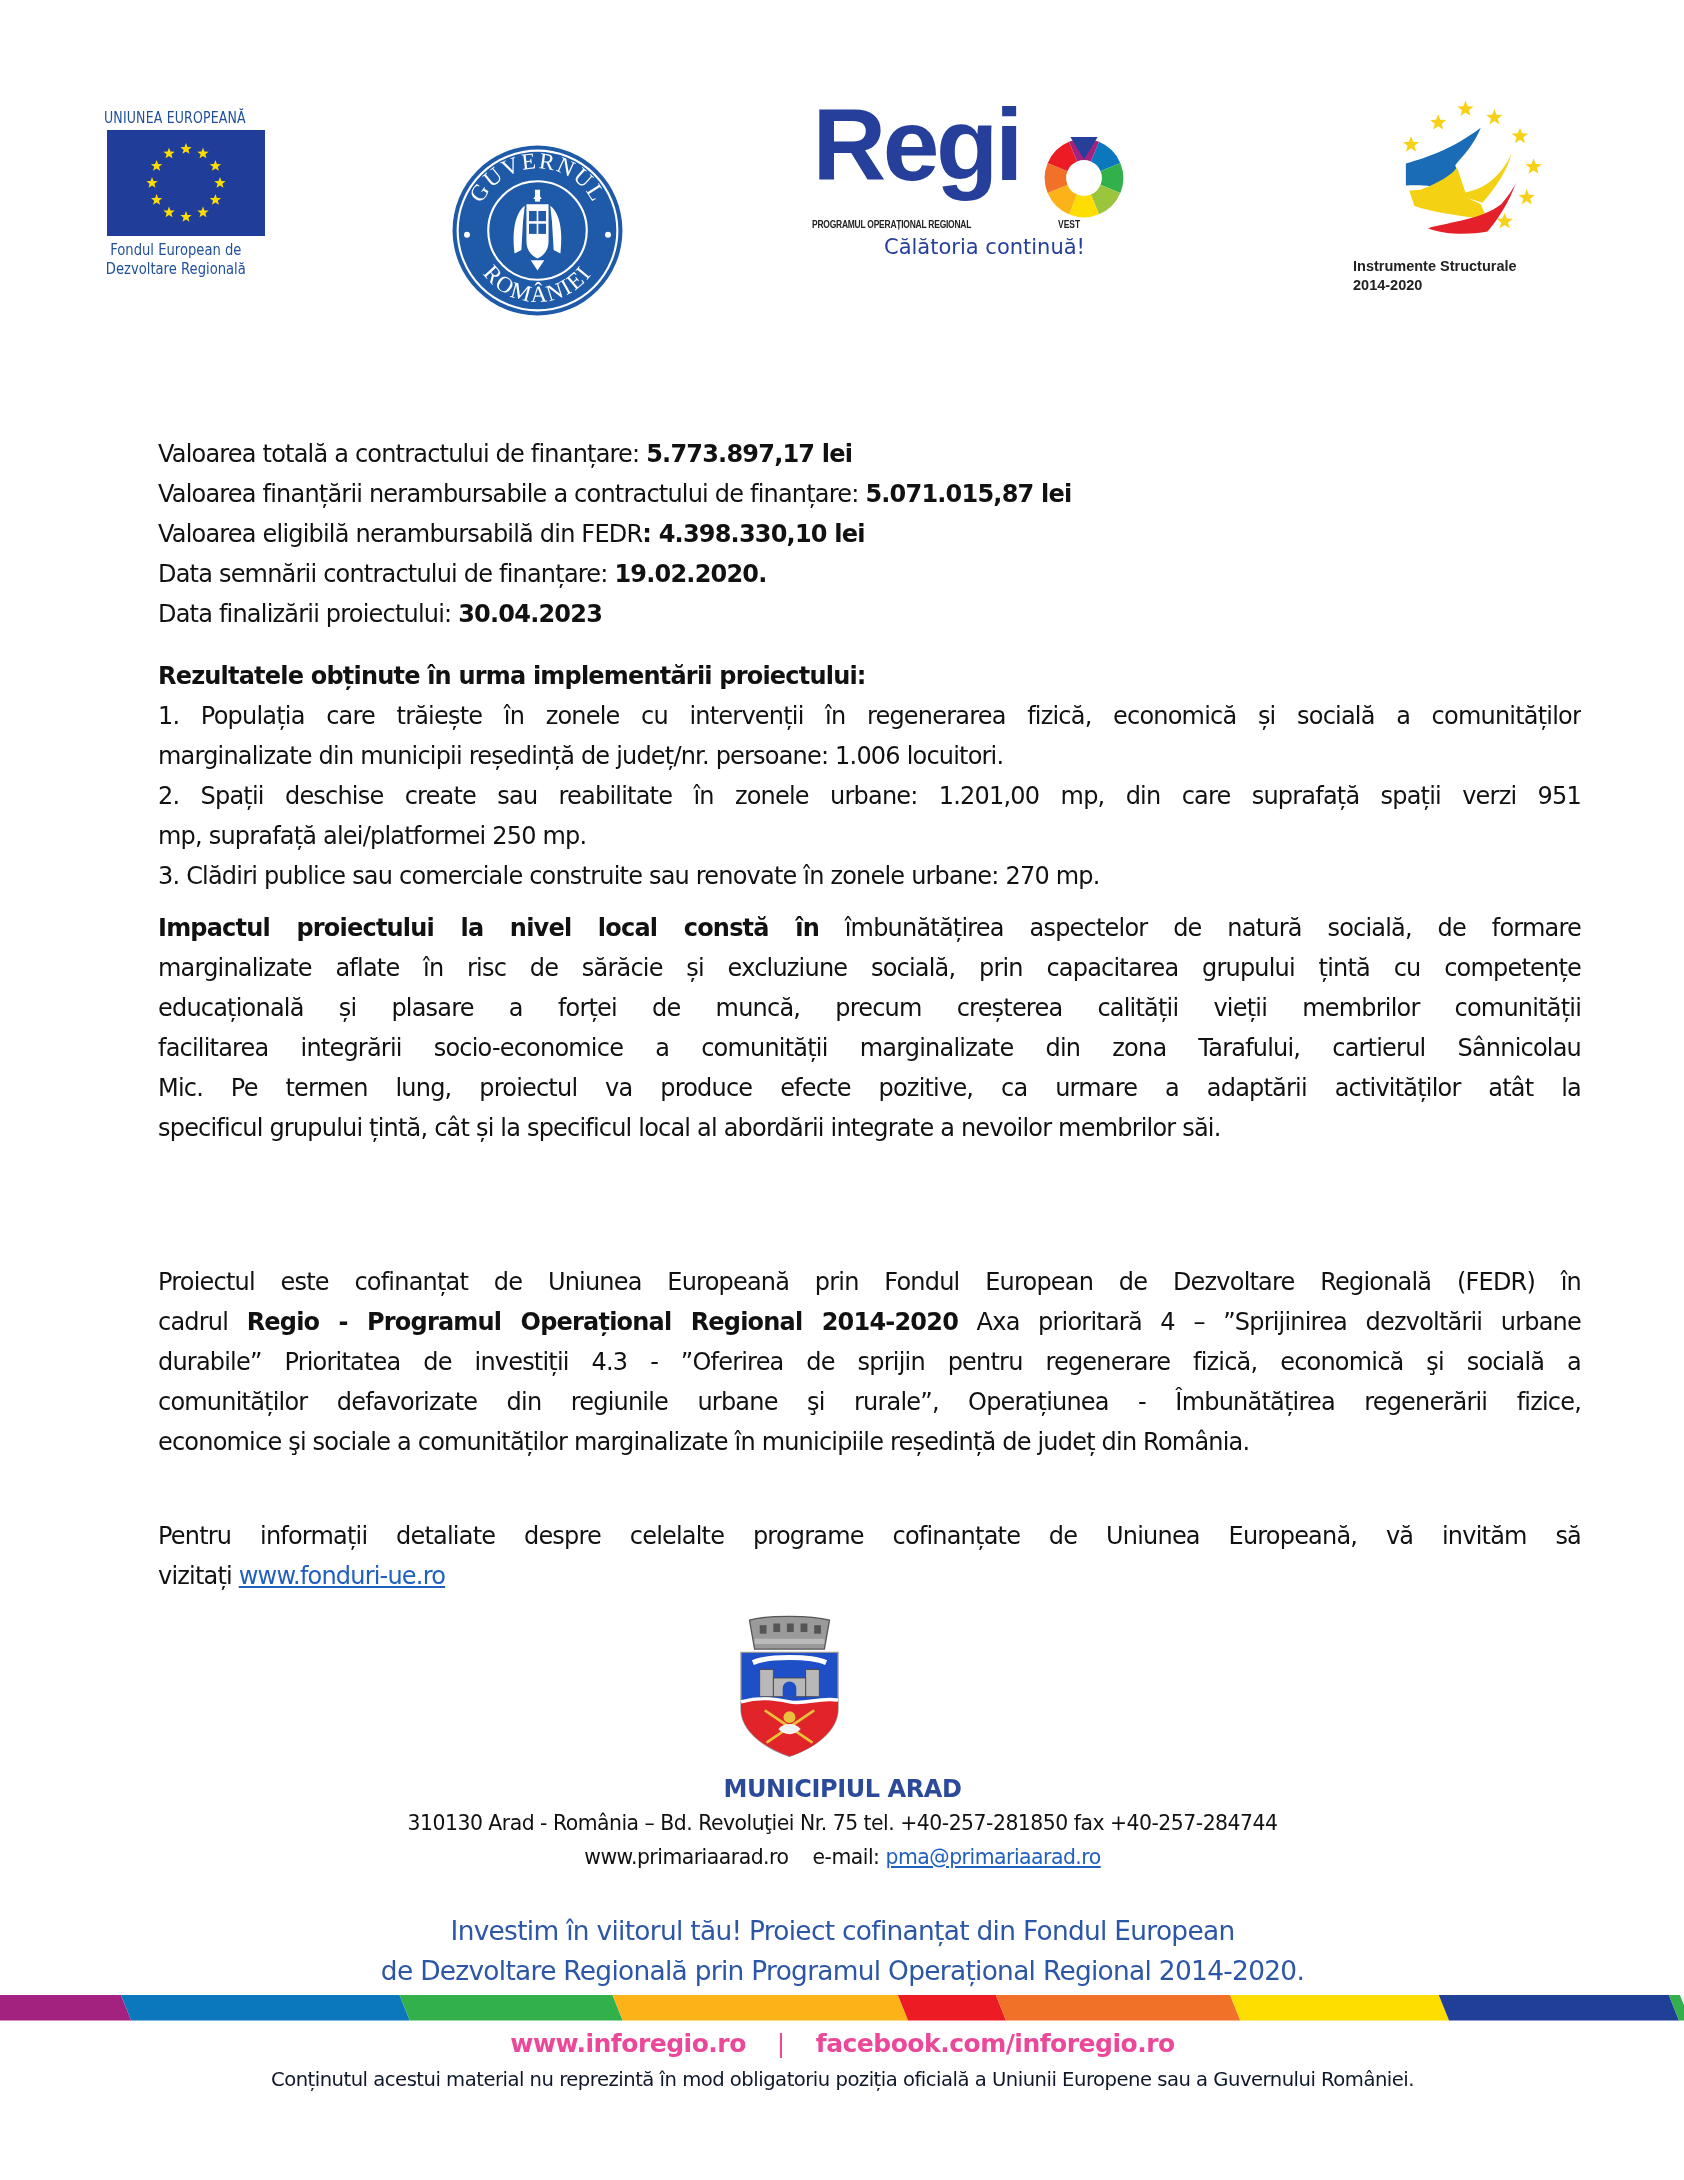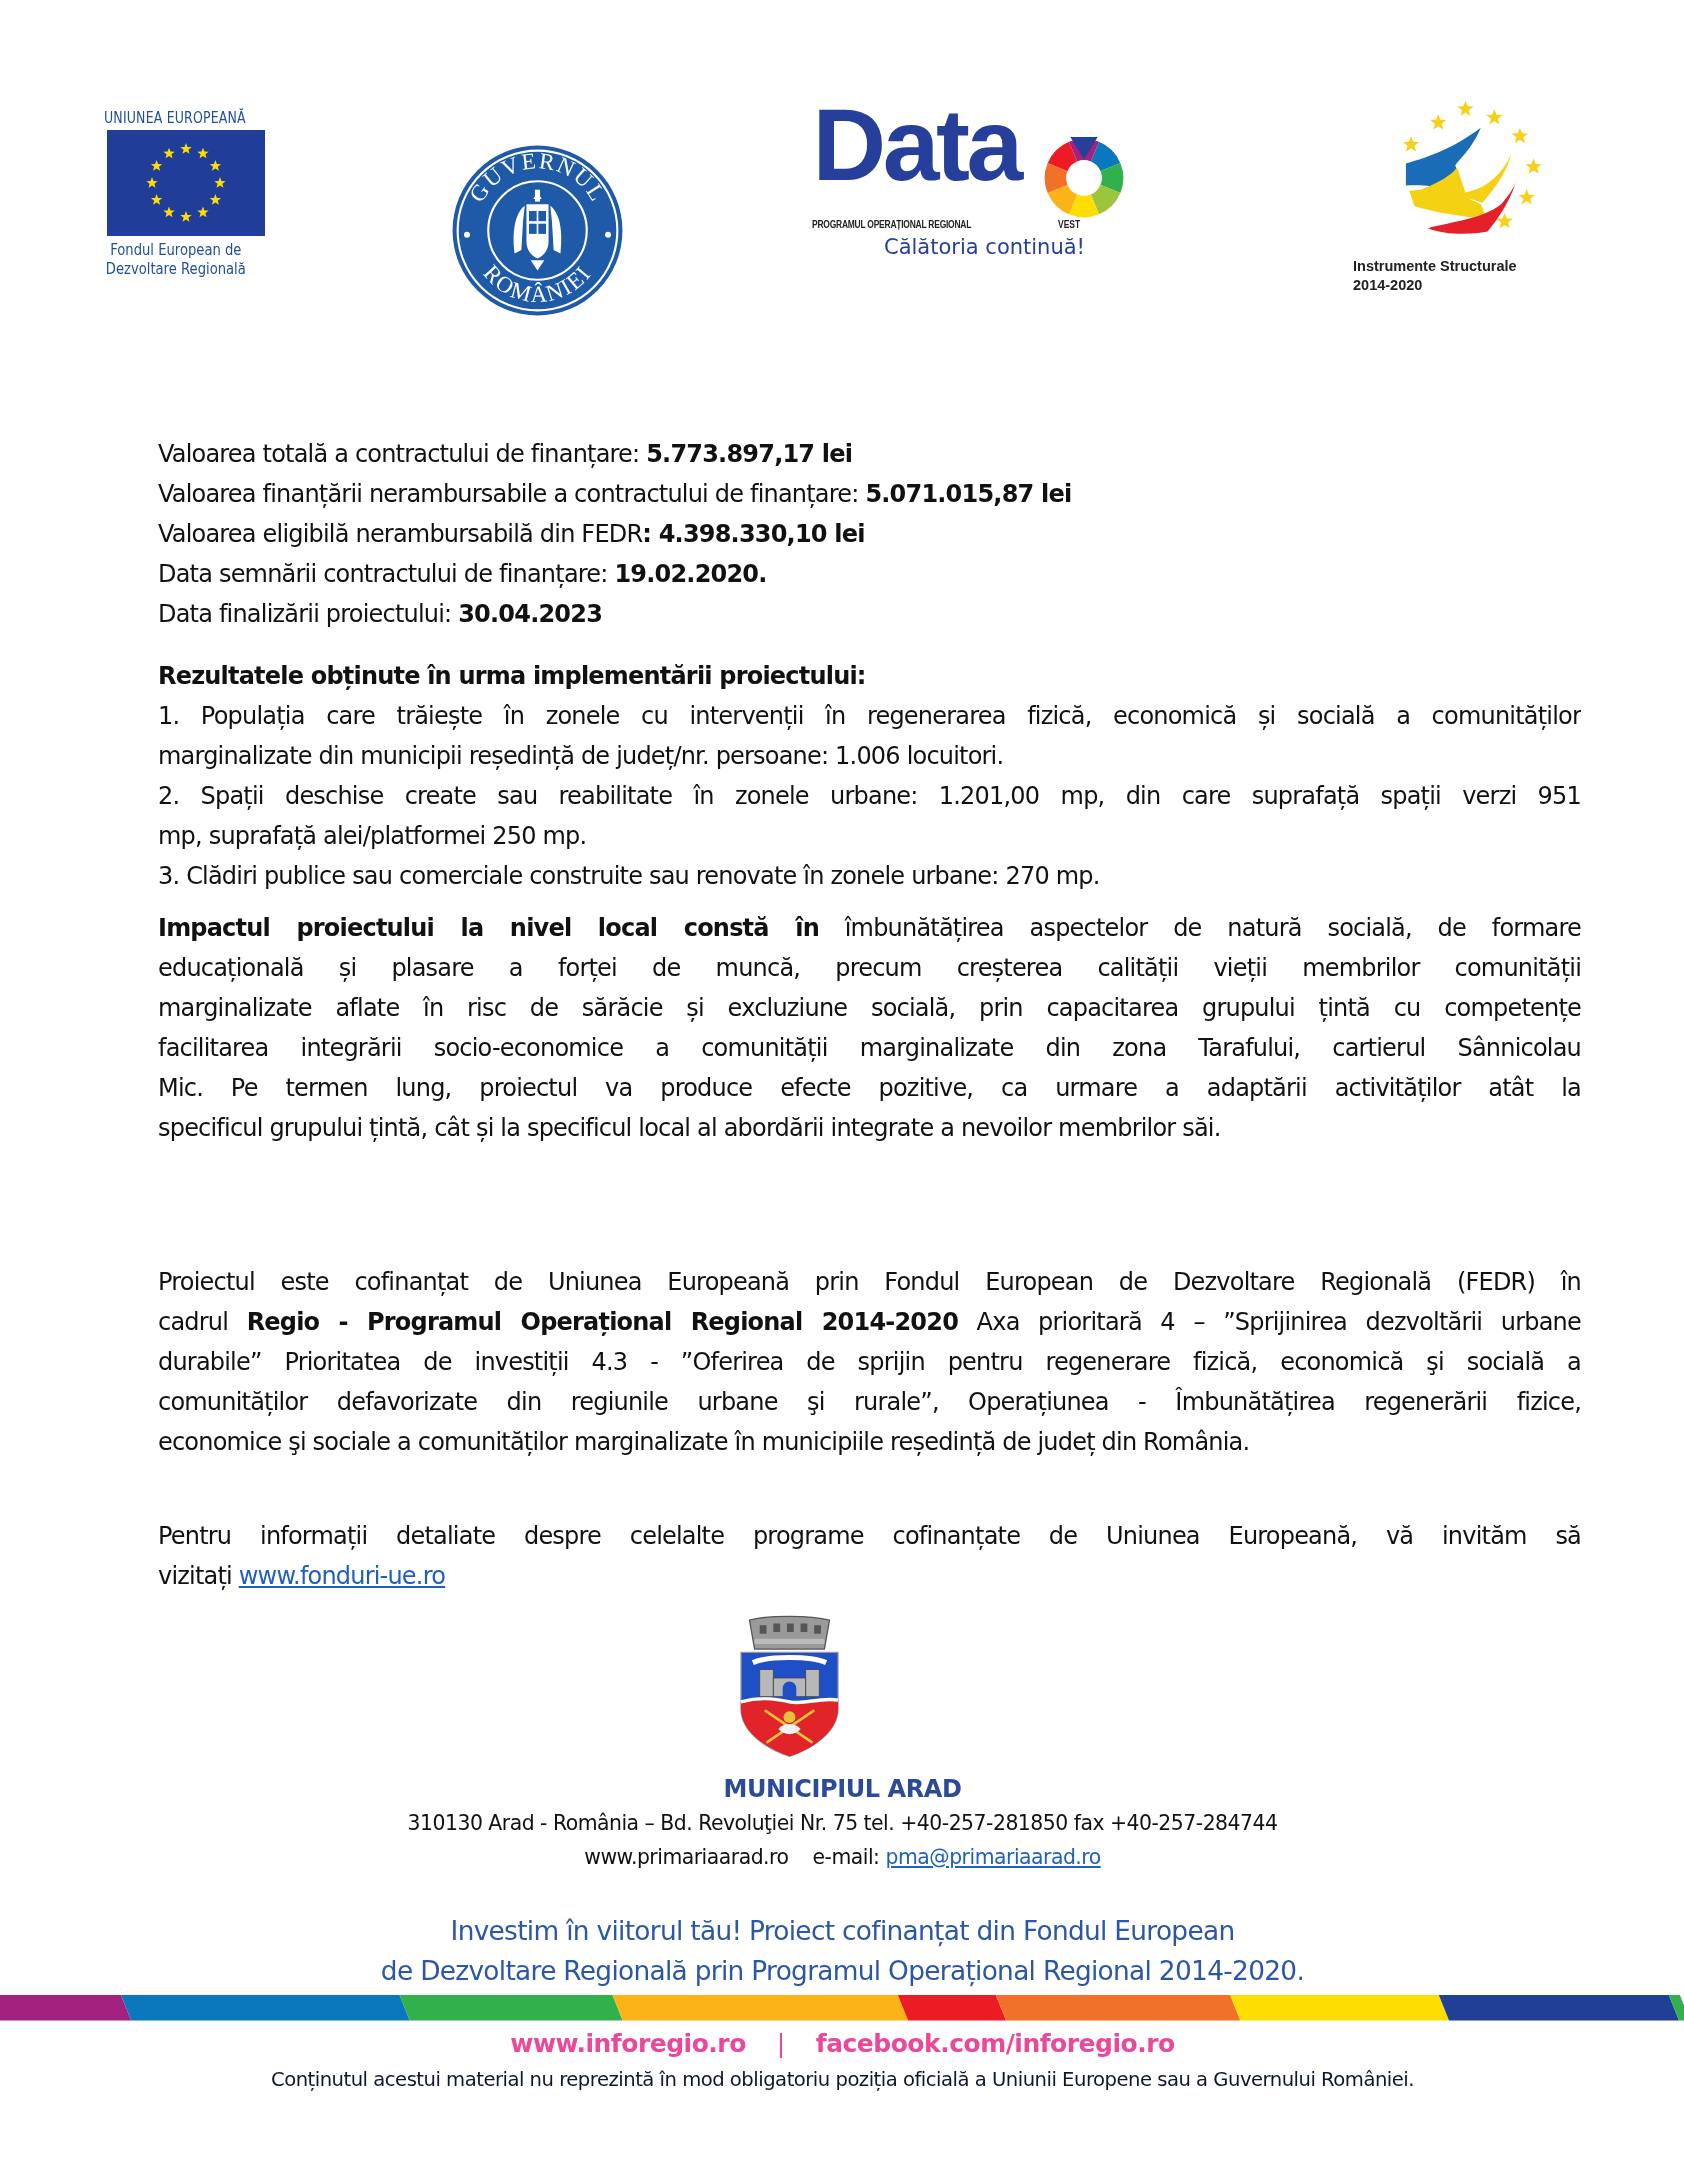--- a/index.html
+++ b/index.html
@@ -111,21 +111,21 @@
     <g fill="#1e5aa8">
       <rect x="93" y="80" width="9" height="12"></rect>
       <rect x="104" y="80" width="9" height="12"></rect>
       <rect x="93" y="95" width="9" height="12"></rect>
       <rect x="104" y="95" width="9" height="12"></rect>
     </g>
   </svg>
 </div>
 
 <div id="regio-logo" class="abs">
-  <div class="word">Data</div>
+  <div class="word">Regi</div>
   <svg class="ring" width="82" height="82" viewBox="-48 -48 96 96">
     <g id="ring-segs">
         <path d="M0,0 L17.603437888794133,-42.49845849551919 A46,46 0 0 1 42.49845849551919,-17.60343788879413 Z" fill="#0b77bd"></path>
         <path d="M0,0 L42.49845849551919,-17.60343788879413 A46,46 0 0 1 42.49845849551919,17.60343788879413 Z" fill="#32b04b"></path>
         <path d="M0,0 L42.49845849551919,17.60343788879413 A46,46 0 0 1 17.603437888794133,42.49845849551919 Z" fill="#9bc53d"></path>
         <path d="M0,0 L17.603437888794133,42.49845849551919 A46,46 0 0 1 -17.603437888794126,42.49845849551919 Z" fill="#fedd00"></path>
         <path d="M0,0 L-17.603437888794126,42.49845849551919 A46,46 0 0 1 -42.49845849551919,17.603437888794137 Z" fill="#fbb318"></path>
         <path d="M0,0 L-42.49845849551918,17.603437888794154 A46,46 0 0 1 -42.4984584955192,-17.603437888794105 Z" fill="#f07127"></path>
         <path d="M0,0 L-42.49845849551919,-17.603437888794144 A46,46 0 0 1 -17.60343788879412,-42.498458495519195 Z" fill="#ed1c24"></path>
         <path d="M0,0 L-17.603437888794154,-42.49845849551918 A46,46 0 0 1 17.6034378887941,-42.4984584955192 Z" fill="#a3227f"></path>
@@ -171,22 +171,22 @@
   <div class="line"><b>Rezultatele obținute în urma implementării proiectului:</b></div>
   <div class="jline">1. Populația care trăiește în zonele cu intervenții în regenerarea fizică, economică și socială a comunităților</div>
   <div class="line">marginalizate din municipii reședință de județ/nr. persoane: 1.006 locuitori.</div>
   <div class="jline">2. Spații deschise create sau reabilitate în zonele urbane: 1.201,00 mp, din care suprafață spații verzi 951</div>
   <div class="line">mp, suprafață alei/platformei 250 mp.</div>
   <div class="line">3. Clădiri publice sau comerciale construite sau renovate în zonele urbane: 270 mp.</div>
 </div>
 
 <div id="impact" class="block txt">
   <div class="jline"><b>Impactul proiectului la nivel local constă în</b><span> îmbunătățirea aspectelor de natură socială, de formare</span></div>
+  <div class="jline">marginalizate aflate în risc de sărăcie și excluziune socială, prin capacitarea grupului țintă cu competențe</div>
   <div class="jline">educațională și plasare a forței de muncă, precum creșterea calității vieții membrilor comunității</div>
-  <div class="jline">marginalizate aflate în risc de sărăcie și excluziune socială, prin capacitarea grupului țintă cu competențe</div>
   <div class="jline">facilitarea integrării socio-economice a comunității marginalizate din zona Tarafului, cartierul Sânnicolau</div>
   <div class="jline">Mic. Pe termen lung, proiectul va produce efecte pozitive, ca urmare a adaptării activităților atât la</div>
   <div class="line">specificul grupului țintă, cât și la specificul local al abordării integrate a nevoilor membrilor săi.</div>
 </div>
 
 <div id="cofin" class="block txt">
   <div class="jline">Proiectul este cofinanțat de Uniunea Europeană prin Fondul European de Dezvoltare Regională (FEDR) în</div>
   <div class="jline"><span>cadrul </span><b>Regio - Programul Operațional Regional 2014-2020</b><span> Axa prioritară 4 – ”Sprijinirea dezvoltării urbane</span></div>
   <div class="jline">durabile” Prioritatea de investiții 4.3 - ”Oferirea de sprijin pentru regenerare fizică, economică şi socială a</div>
   <div class="jline">comunităților defavorizate din regiunile urbane şi rurale”, Operațiunea - Îmbunătățirea regenerării fizice,</div>

